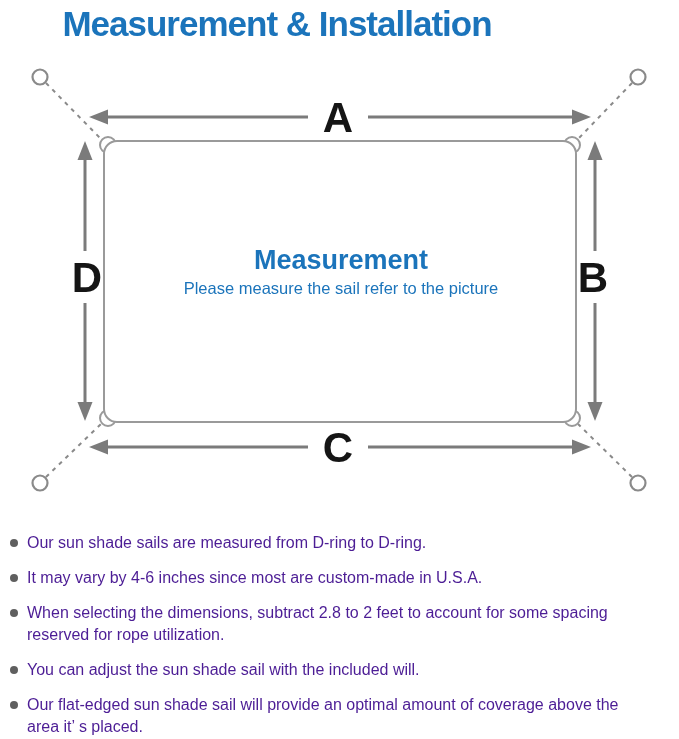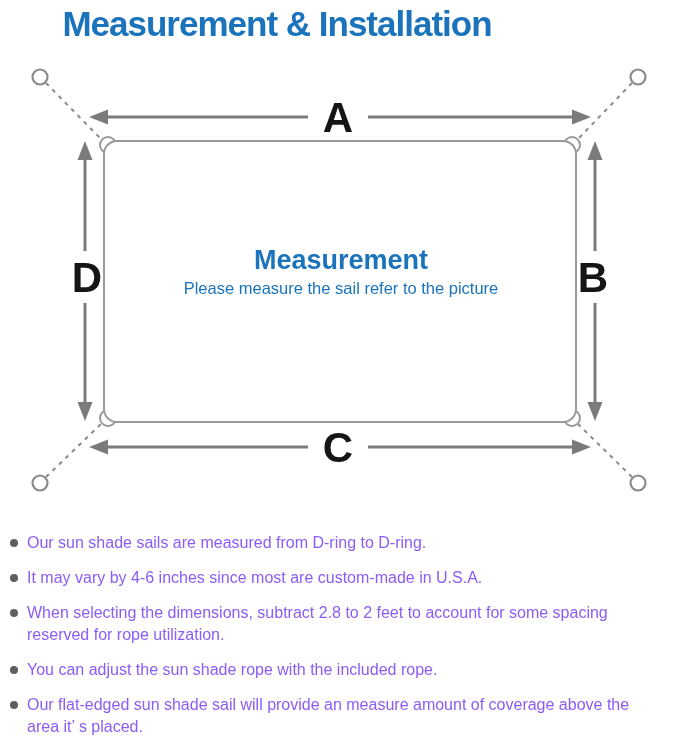--- a/index.html
+++ b/index.html
@@ -66,21 +66,21 @@
   }
   .bullet-dot {
     flex: 0 0 auto;
     width: 8px;
     height: 8px;
     border-radius: 50%;
     background: #5f5f5f;
     margin: 7px 9px 0 0;
   }
   .note-text {
-    color: #8b5cf6;
+    color: #4c1d95;
     font-size: 16px;
     line-height: 22px;
     max-width: 604px;
   }
 </style>
 </head>
 <body>
 
 <div id="page">
 
@@ -155,21 +155,21 @@
     <li class="note-item">
       <span class="bullet-dot"></span>
       <span class="note-text">It may vary by 4-6 inches since most are custom-made in U.S.A.</span>
     </li>
     <li class="note-item">
       <span class="bullet-dot"></span>
       <span class="note-text">When selecting the dimensions, subtract 2.8 to 2 feet to account for some spacing reserved for rope utilization.</span>
     </li>
     <li class="note-item">
       <span class="bullet-dot"></span>
-      <span class="note-text">You can adjust the sun shade rope with the included rope.</span>
+      <span class="note-text">You can adjust the sun shade sail with the included will.</span>
     </li>
     <li class="note-item">
       <span class="bullet-dot"></span>
-      <span class="note-text">Our flat-edged sun shade sail will provide an measure amount of coverage above the area it’ s placed.</span>
+      <span class="note-text">Our flat-edged sun shade sail will provide an optimal amount of coverage above the area it’ s placed.</span>
     </li>
   </ul>
 
 </div>
 
 </body></html>

